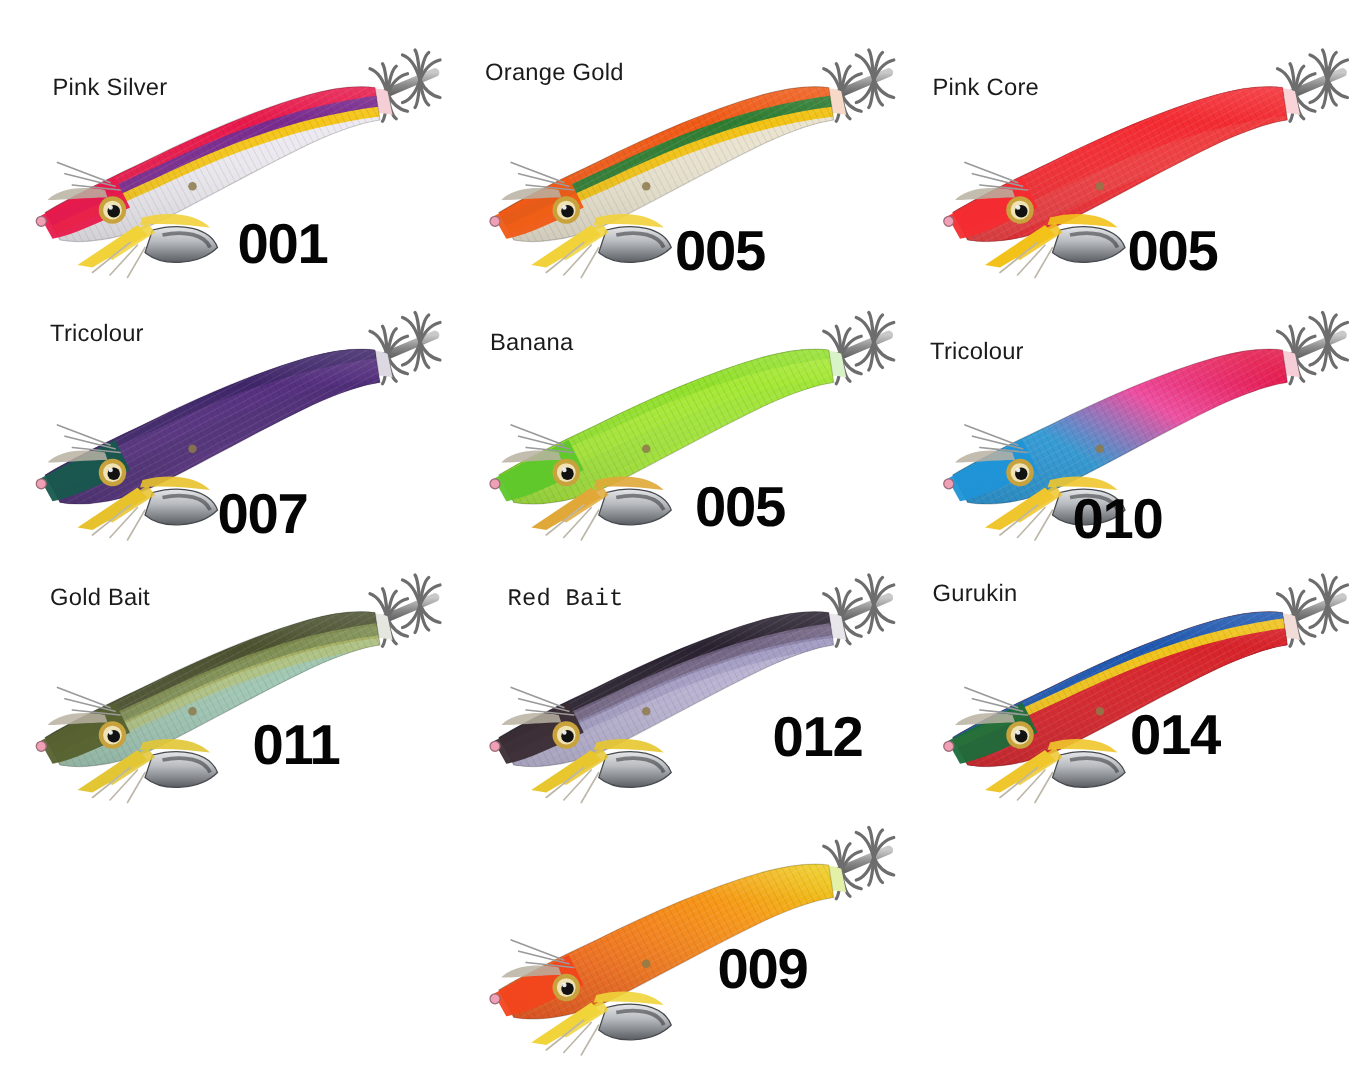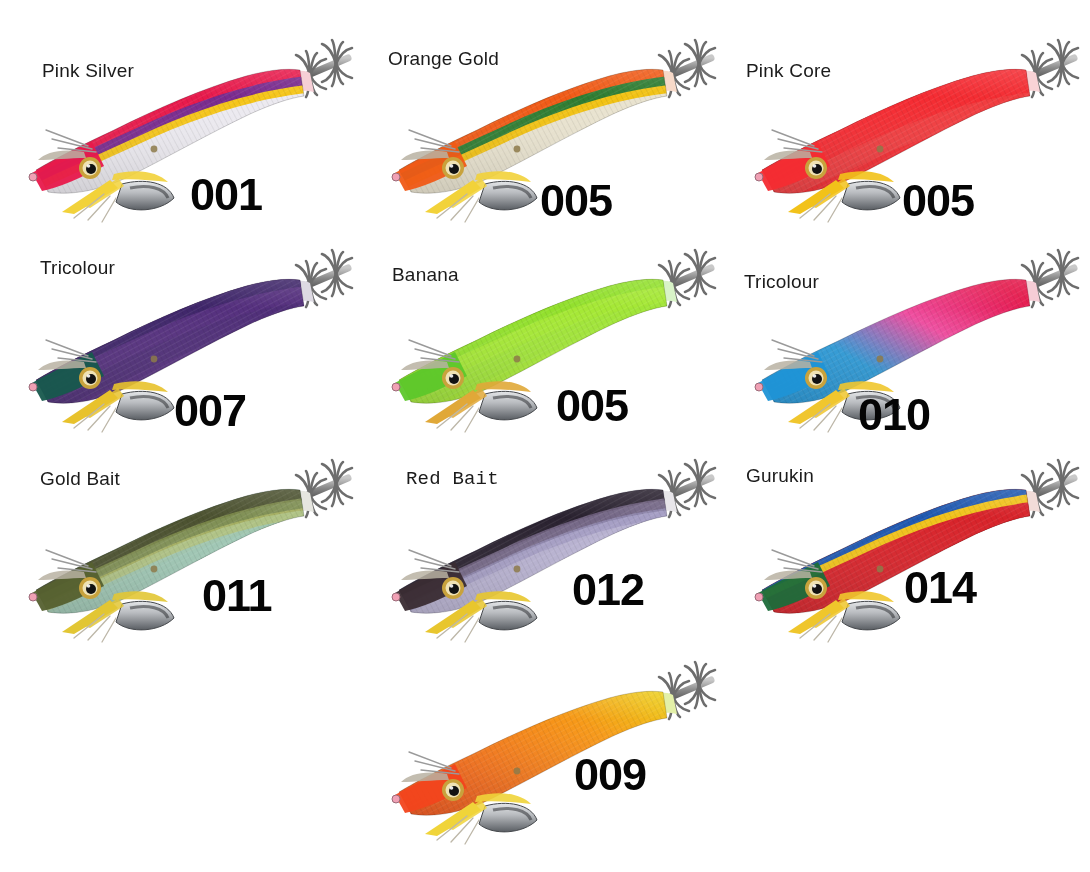--- a/index.html
+++ b/index.html
@@ -764,21 +764,21 @@
           <path d="M 86 176 L 56 200 M 92 178 L 70 202 M 98 180 L 84 204" stroke="#bdb7a8" stroke-width="1.3" fill="none" stroke-linecap="round"></path>
           <circle cx="72" cy="150" r="11" fill="#c8a23c"></circle>
           <circle cx="72" cy="150" r="7.5" fill="#efe2b4"></circle>
           <circle cx="73" cy="151" r="5" fill="#121212"></circle>
           <circle cx="70.5" cy="148" r="1.8" fill="#ffffff" opacity=".9"></circle>
           <circle cx="136" cy="131" r="3.4" fill="#8d7a4a" opacity=".85"></circle>
         </svg>
       </div>
     </div>
     <div class="name" style="left: 388px; top: 468px; font-family: Liberation Mono, monospace;">Red Bait</div>
-    <div class="code" style="left: 554px; top: 567px;">012</div>
+    <div class="code" style="left: 600px; top: 567px;">012</div>
     <div class="cell" style="left: 726px; top: 438px;">
       <div class="lure">
         <svg viewBox="0 0 363 210" xmlns="http://www.w3.org/2000/svg">
           <defs>
             <clipPath id="g8clip">
               <path d="M 18 152 C 38 140, 62 128, 96 112 C 140 90, 186 70, 228 58 C 250 52, 268 50, 282 52 L 286 78 C 272 80, 254 86, 232 96 C 190 116, 148 140, 112 158 C 84 172, 54 178, 30 174 Z"></path>
             </clipPath>
             <linearGradient id="g8tri" x1="0" y1="1" x2="1" y2="0">
               <stop offset="0%" stop-color="#1c6b3a"></stop>
               <stop offset="34%" stop-color="#d8232a"></stop>

